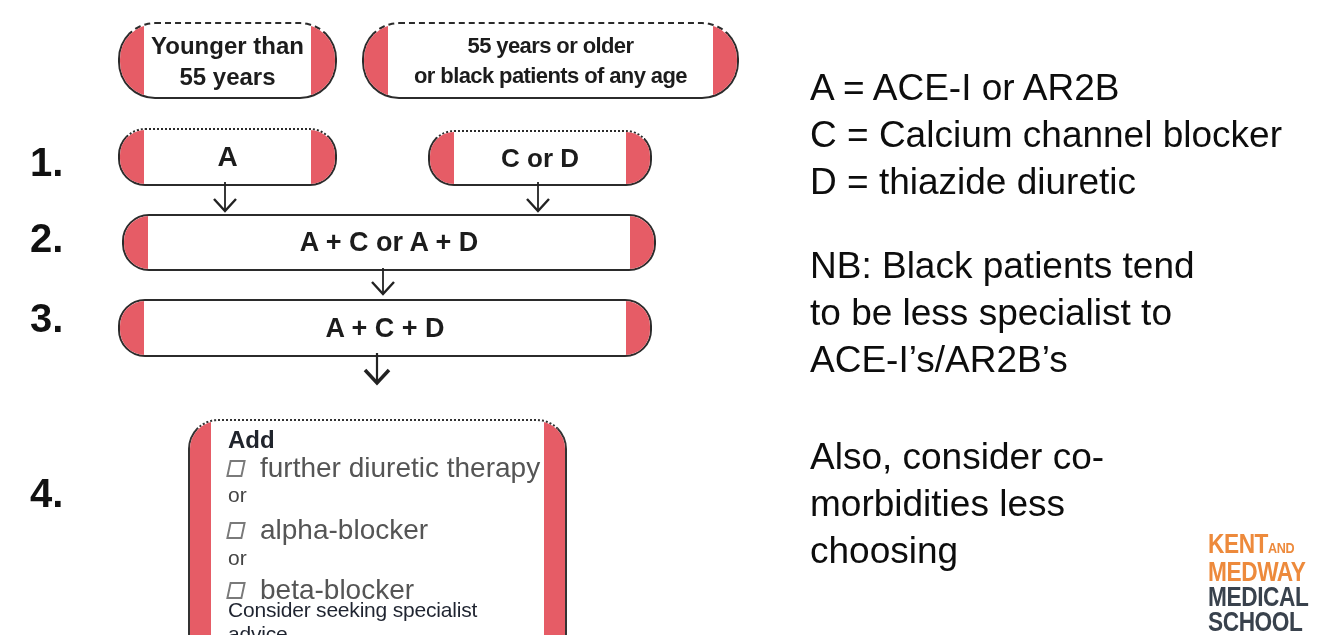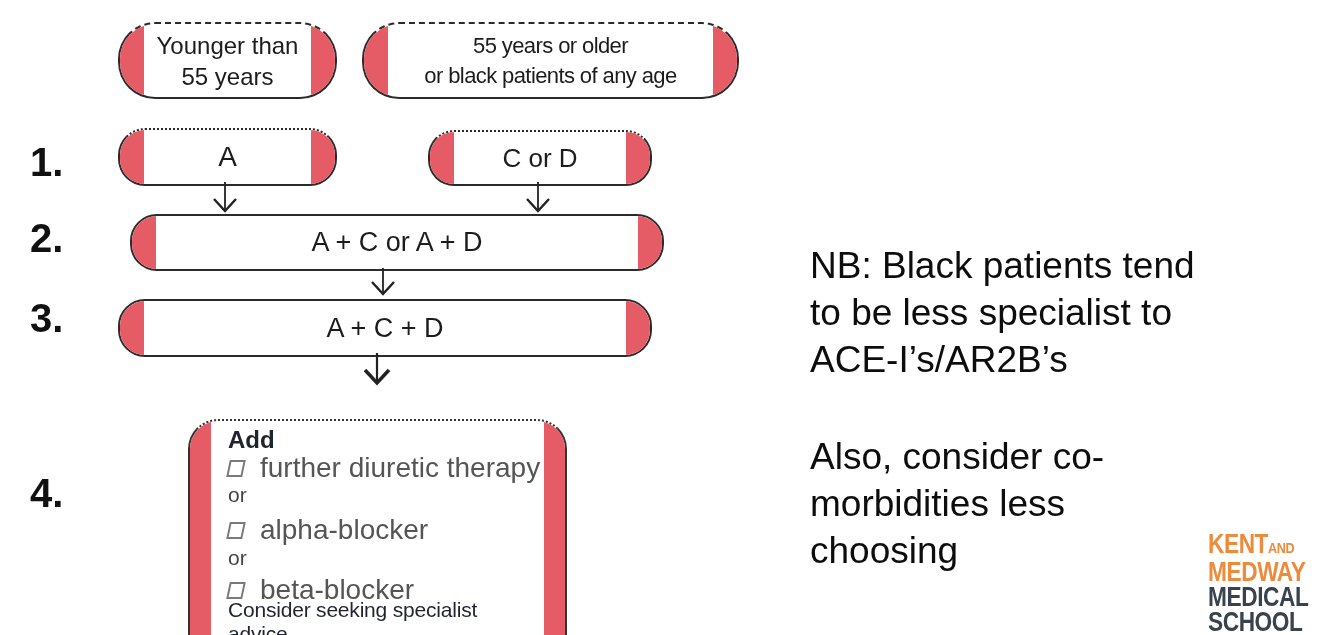--- a/index.html
+++ b/index.html
@@ -14,36 +14,36 @@
   }
   
   .step-num{
     position:absolute;left:30px;width:50px;
     font-size:40px;font-weight:bold;color:#111;line-height:44px;
   }
   
   .pill{
     position:absolute;background:#fff;border:2px solid #2b2b2b;
     display:flex;flex-direction:column;align-items:center;justify-content:center;
-    text-align:center;font-weight:normal;color:#1c1c1c;overflow:hidden;
+    text-align:center;font-weight:bold;color:#1c1c1c;overflow:hidden;
   }
   .pill.dashtop{border-top-style:dashed;}
   .pill.dottop{border-top-style:dotted;}
   .pill::before,.pill::after{
     content:"";position:absolute;top:0;bottom:0;width:24px;
     background:var(--pill-cap-red,#e65c66);
   }
   .pill::before{left:0;}
   .pill::after{right:0;}
   .pill .txt{position:relative;z-index:2;white-space:nowrap;}
   #pill-younger{left:118px;top:22px;width:215px;height:73px;border-radius:37px;font-size:24px;line-height:31px;}
   #pill-older{left:362px;top:22px;width:373px;height:73px;border-radius:37px;font-size:22px;line-height:30px;letter-spacing:-0.6px;}
   #pill-a{left:118px;top:128px;width:215px;height:54px;border-radius:27px;font-size:28px;}
   #pill-cord{left:428px;top:130px;width:220px;height:52px;border-radius:26px;font-size:26px;}
-  #row2{left:130px;top:214px;width:530px;height:53px;border-radius:27px;font-size:27px;}
+  #row2{left:122px;top:214px;width:530px;height:53px;border-radius:27px;font-size:27px;}
   #row3{left:118px;top:299px;width:530px;height:54px;border-radius:27px;font-size:27px;}
   
   #box4{
     position:absolute;left:188px;top:387px;width:375px;height:240px;
     background:#fff;border:2px solid #333;border-top-style:dotted;border-radius:30px;overflow:hidden;margin-top:32px;
   }
   #box4::before,#box4::after{
     content:"";position:absolute;top:0;bottom:0;width:21px;
     background:var(--pill-cap-red,#e65c66);
   }
@@ -134,20 +134,25 @@
     </div>
     <div class="b4line b4-or" style="top:125px">or</div>
     <div class="b4line b4-item" style="top:153px">
       <span class="checkbox"></span>
       <span>beta-blocker</span>
     </div>
     <div class="b4line b4-foot" style="top:177px">Consider seeking specialist</div>
     <div class="b4line b4-foot" style="top:201px">advice</div>
   </div>
 
+  <div class="note" style="top:64px">
+    <div>A = ACE-I or AR2B</div>
+    <div>C = Calcium channel blocker</div>
+    <div>D = thiazide diuretic</div>
+  </div>
   <div class="note" style="top:242px">
     <div>NB: Black patients tend</div>
     <div>to be less specialist to</div>
     <div>ACE-I’s/AR2B’s</div>
   </div>
   <div class="note" style="top:433px">
     <div>Also, consider co-</div>
     <div>morbidities less</div>
     <div>choosing</div>
   </div>

